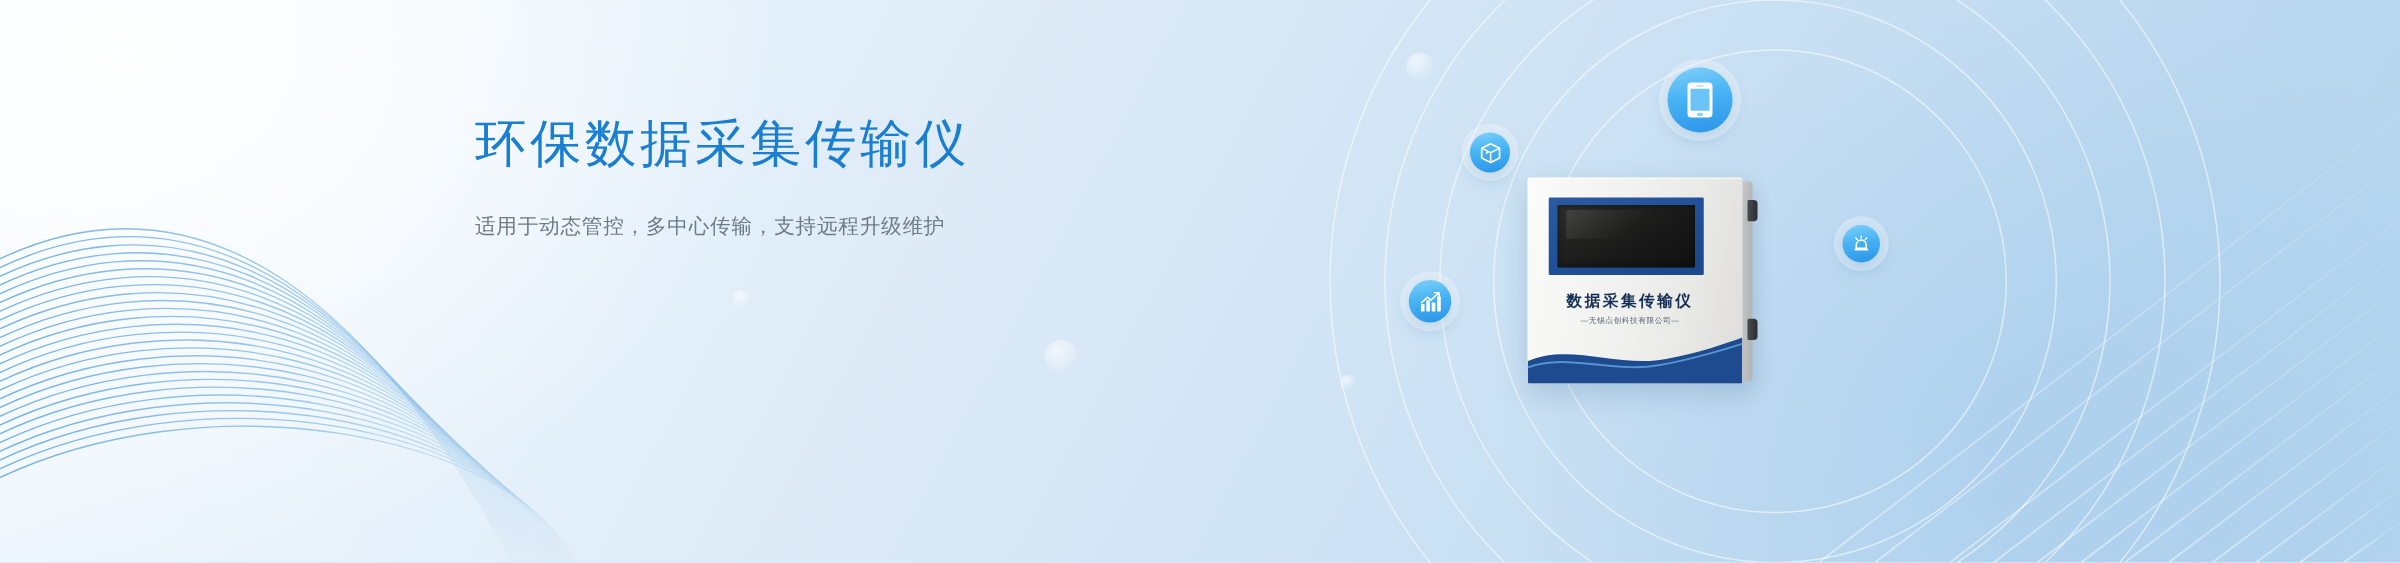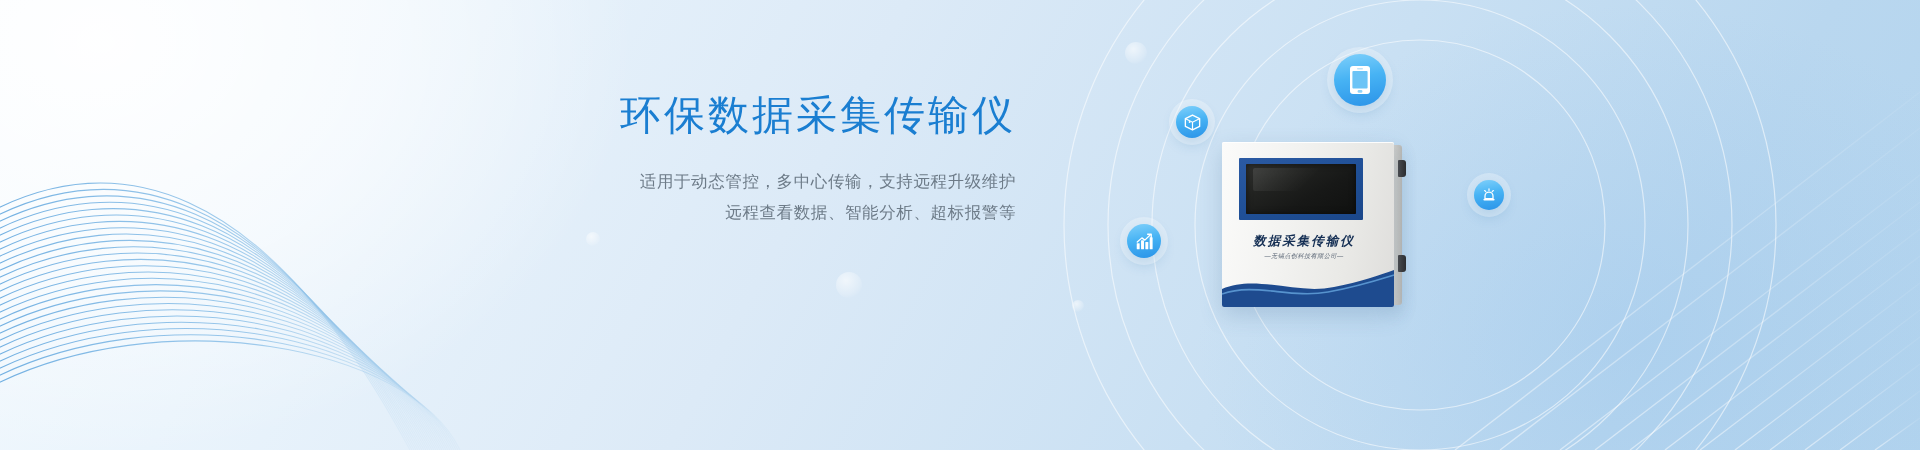--- a/index.html
+++ b/index.html
@@ -21,34 +21,34 @@
   }
   .glow-br{
     position:absolute;right:-160px;bottom:-240px;width:900px;height:700px;
     background:radial-gradient(ellipse at 50% 50%,rgba(150,195,235,.35) 0%,rgba(160,200,236,0) 68%);
     pointer-events:none;
   }
   
   .layer{position:absolute;left:0;top:0;width:1920px;height:450px;pointer-events:none;}
 
   
-  .copy{position:absolute;left:396px;top:92px;width:620px;text-align:right;}
+  .copy{position:absolute;left:380px;top:92px;width:620px;}
   .title{
     font-size:41px;line-height:1.15;letter-spacing:3px;
     color:#1a7ed1;font-weight:400;white-space:nowrap;
   }
   .sub{margin-top:27px;}
   .sub-line{
     font-size:16.5px;line-height:31px;letter-spacing:.6px;
     color:#6d7b88;white-space:nowrap;
   }
 
   
   .device{
-    position:absolute;left:1222px;top:142px;width:180px;height:165px;font-style:italic;
+    position:absolute;left:1222px;top:142px;width:180px;height:165px;
   }
   .dev-body{
     position:absolute;left:0;top:0;width:172px;height:165px;
     background:linear-gradient(100deg,#fbfbfa 0%,#f2f2f0 40%,#e9e9e6 72%,#dedddb 100%);
     border-radius:2px;
     box-shadow:0 8px 22px rgba(60,100,140,.22),0 1px 0 rgba(255,255,255,.9) inset;
     overflow:hidden;
   }
   .dev-edge{
     position:absolute;left:168px;top:3px;width:12px;height:160px;
@@ -194,21 +194,20 @@
 
   <div class="bokeh bk1"></div>
   <div class="bokeh bk2"></div>
   <div class="bokeh bk3"></div>
   <div class="bokeh bk4"></div>
 
   <div class="copy">
     <div class="title">环保数据采集传输仪</div>
     <div class="sub">
       <div class="sub-line">适用于动态管控，多中心传输，支持远程升级维护</div>
-      <div class="sub-line">远程查看数据、智能分析、超标报警等</div>
     </div>
   </div>
 
   <div class="device">
     <div class="dev-edge"></div>
     <div class="dev-tab t1"></div>
     <div class="dev-tab t2"></div>
 
     <div class="dev-body">
       <div class="dev-screen-frame">

